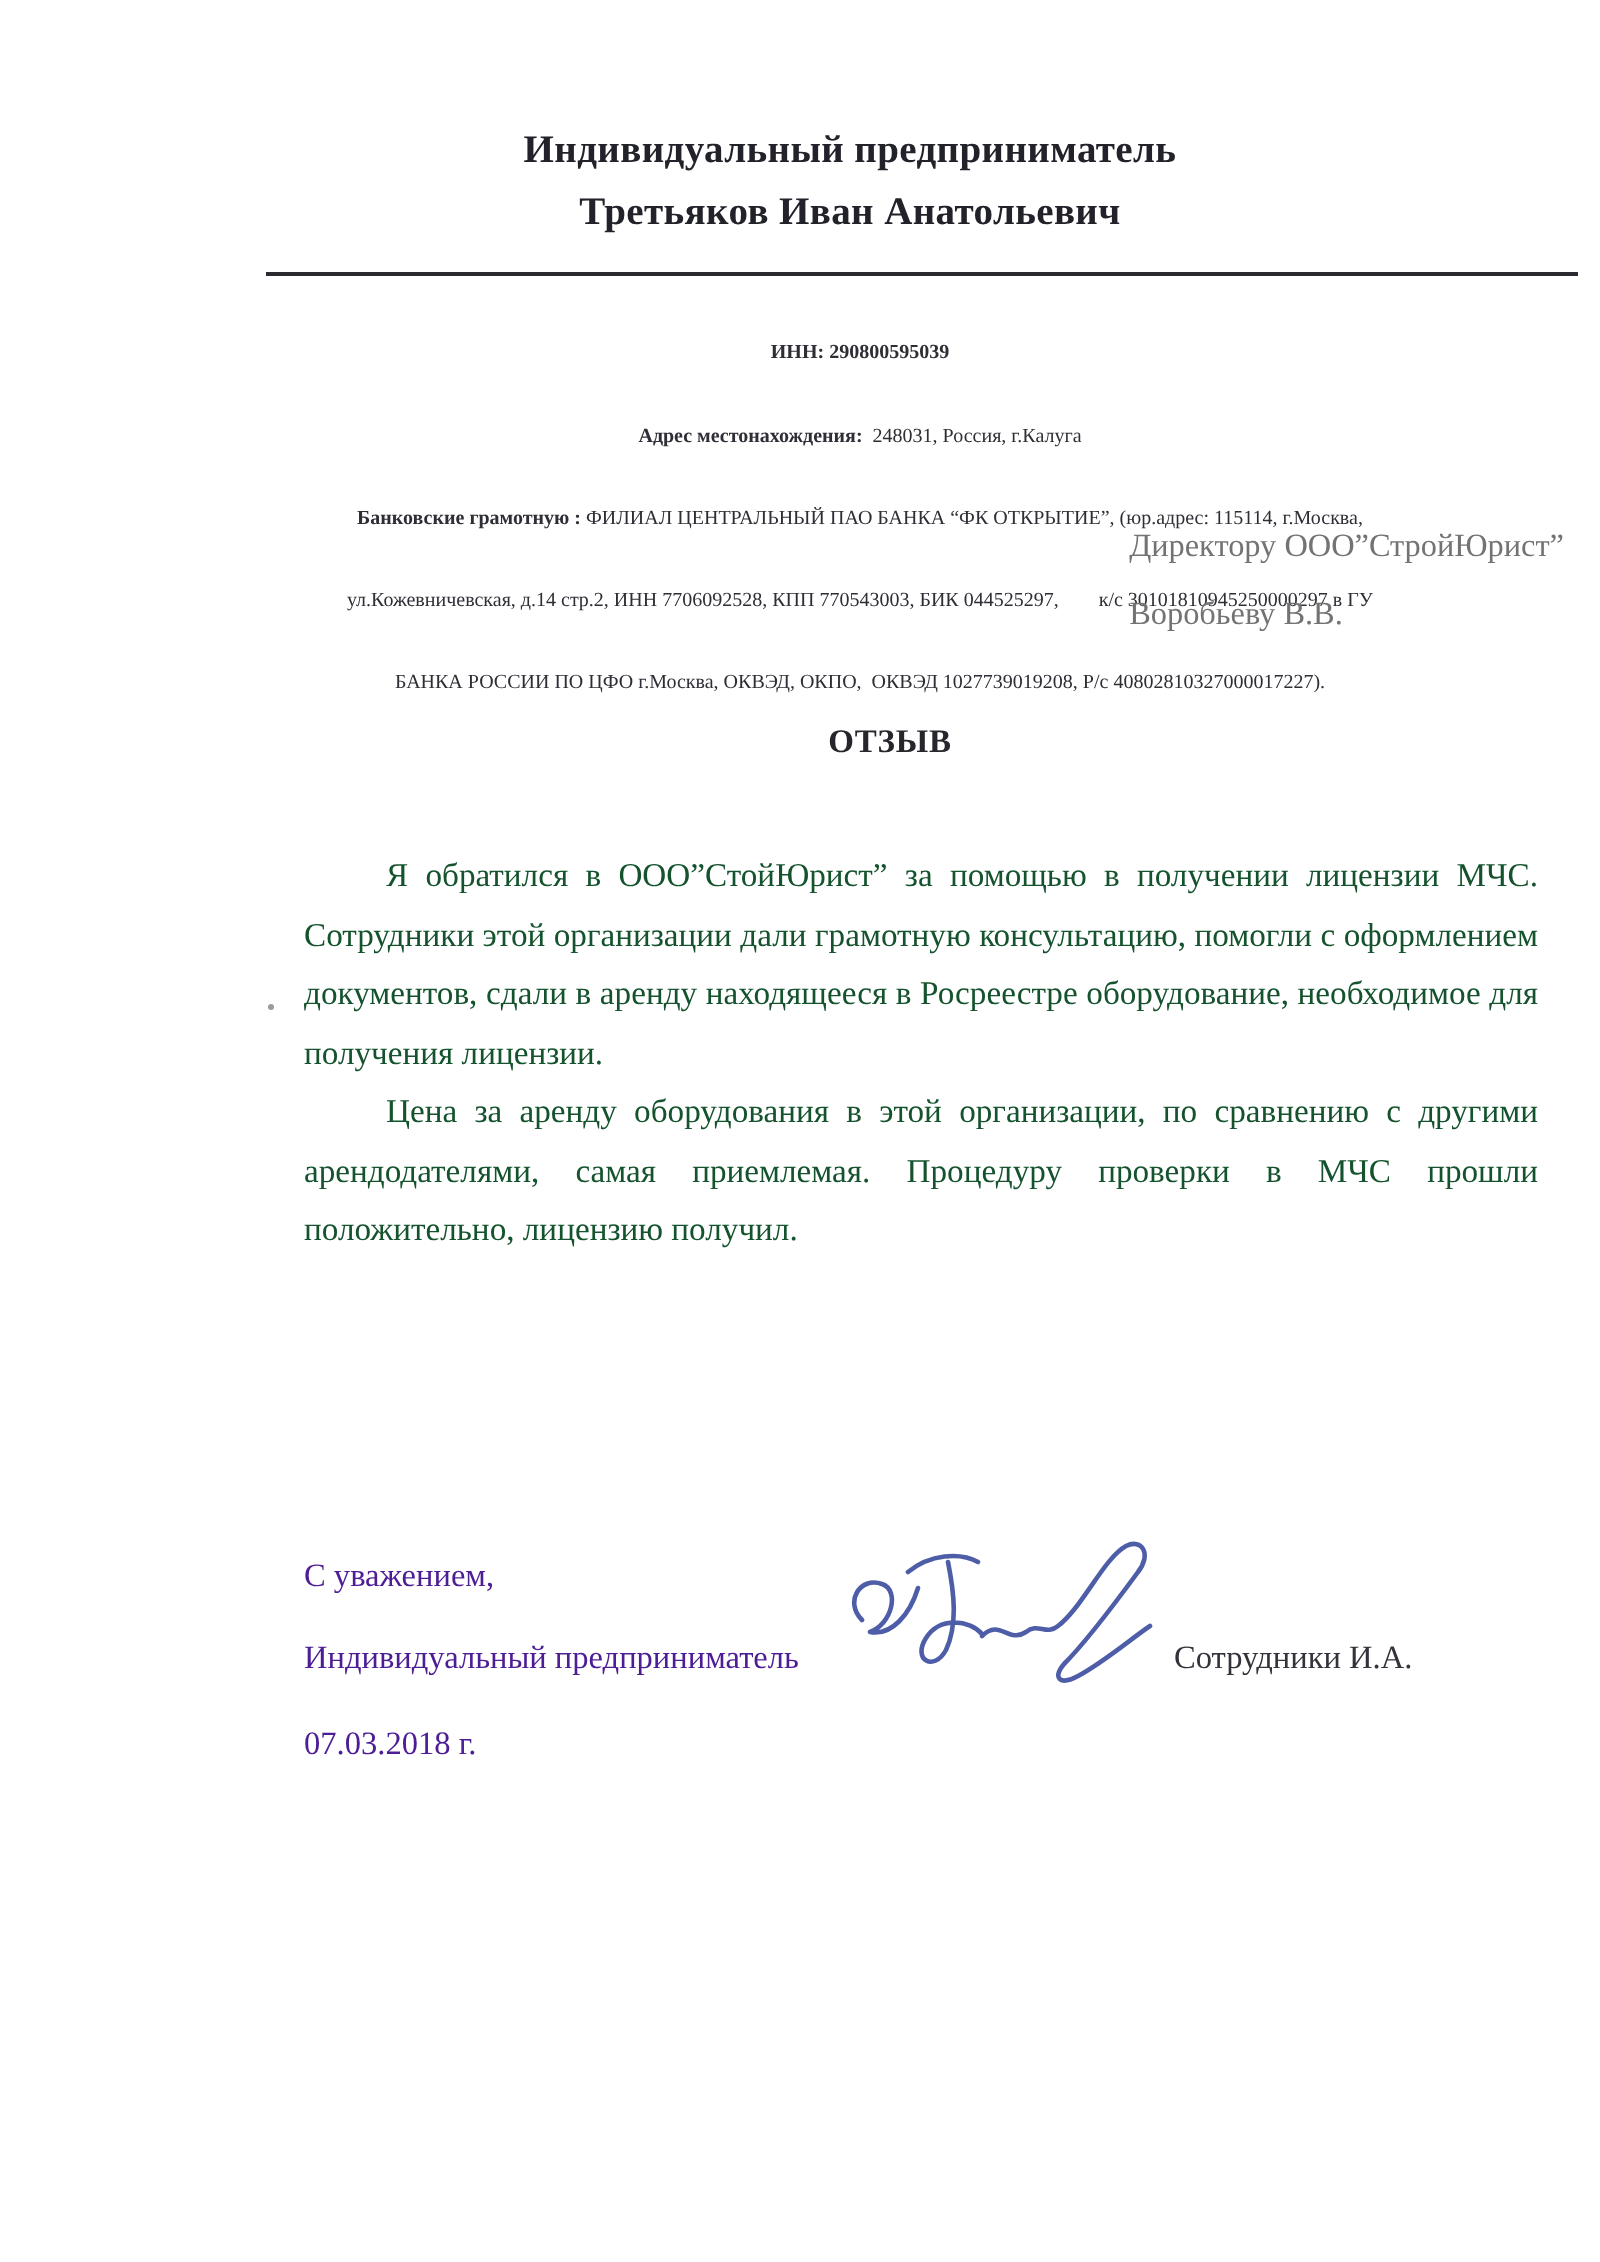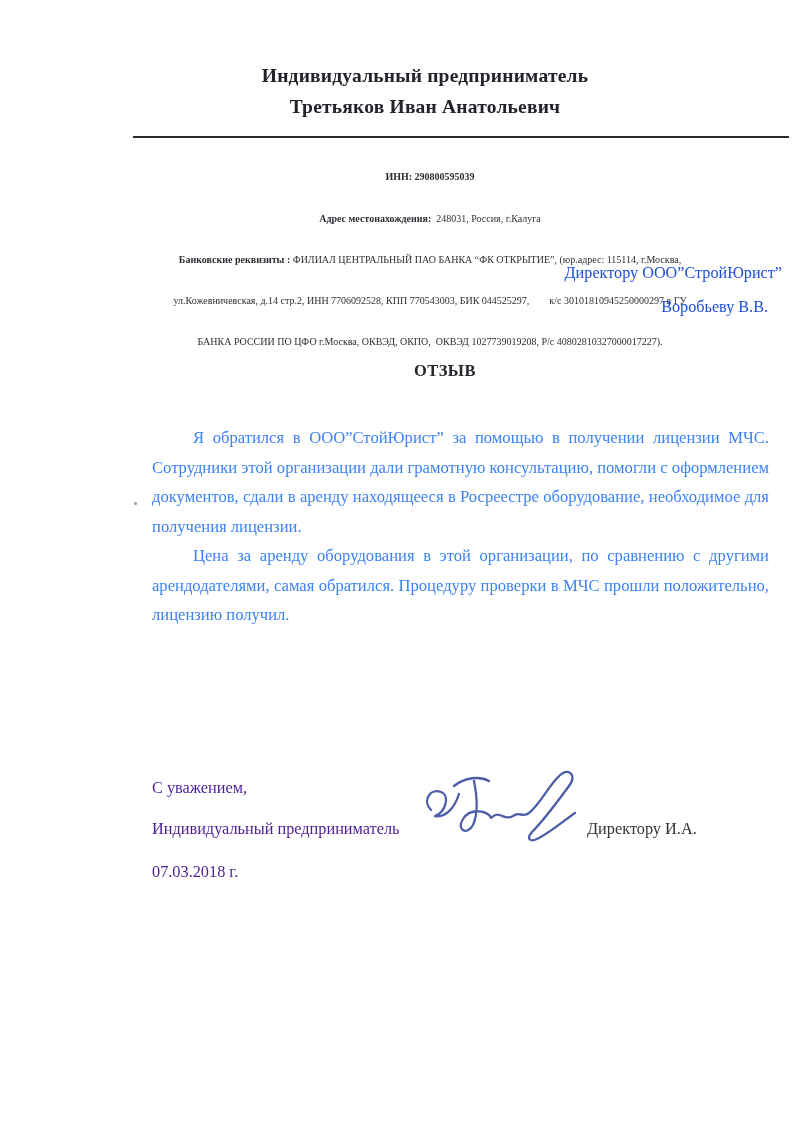--- a/index.html
+++ b/index.html
@@ -46,24 +46,23 @@
     font-size: 10px;
     line-height: 13.7px;
     white-space: pre-wrap;
     color: #2e2e36;
   }
   .requisites .b { font-weight: bold; }
   .addressee {
     position: absolute;
     top: 256px;
     right: 58px;
-    text-align: right;
     font-size: 16.2px;
     line-height: 34px;
-    color: #1d4ed8;
+    color: #737373;
   }
   .addressee .line2 { padding-right: 14px; }
   .review-title {
     position: absolute;
     top: 361px;
     left: 0;
     width: 810px;
     text-align: center;
     font-weight: bold;
     font-size: 16.5px;
@@ -71,21 +70,21 @@
     color: #26262c;
   }
   .body-text {
     position: absolute;
     top: 423px;
     left: 112px;
     width: 617px;
     font-size: 16.6px;
     line-height: 29.5px;
     text-align: justify;
-    color: #3b82f6;
+    color: #14532d;
   }
   .body-text p {
     margin: 0;
     text-indent: 41px;
     text-align-last: left;
   }
   .sig-line {
     position: absolute;
     left: 112px;
     font-size: 16.3px;
@@ -126,43 +125,43 @@
   <div class="header-block">
     <div>Индивидуальный предприниматель</div>
     <div>Третьяков Иван Анатольевич</div>
   </div>
 
   <div class="divider"></div>
 
   <div class="requisites">
     <div><span class="b">ИНН: 290800595039</span></div>
     <div><span class="b">Адрес местонахождения:</span><span>  248031, Россия, г.Калуга</span></div>
-    <div><span class="b">Банковские реквизиты : </span><span>ФИЛИАЛ ЦЕНТРАЛЬНЫЙ ПАО БАНКА “ФК ОТКРЫТИЕ”, (юр.адрес: 115114, г.Москва,</span></div>
+    <div><span class="b">Банковские грамотную : </span><span>ФИЛИАЛ ЦЕНТРАЛЬНЫЙ ПАО БАНКА “ФК ОТКРЫТИЕ”, (юр.адрес: 115114, г.Москва,</span></div>
     <div>ул.Кожевничевская, д.14 стр.2, ИНН 7706092528, КПП 770543003, БИК 044525297,        к/с 30101810945250000297 в ГУ</div>
     <div>БАНКА РОССИИ ПО ЦФО г.Москва, ОКВЭД, ОКПО,  ОКВЭД 1027739019208, Р/с 40802810327000017227).</div>
   </div>
 
   <div class="addressee">
     <div class="line1">Директору ООО”СтройЮрист”</div>
     <div class="line2">Воробьеву В.В.</div>
   </div>
 
   <div class="review-title">ОТЗЫВ</div>
 
   <div class="body-text">
     <p>Я обратился в ООО”СтойЮрист” за помощью в получении лицензии МЧС. Сотрудники этой организации дали грамотную консультацию, помогли с оформлением документов, сдали в аренду находящееся в Росреестре оборудование, необходимое для получения лицензии.</p>
-    <p>Цена за аренду оборудования в этой организации, по сравнению с другими арендодателями, самая обратился. Процедуру проверки в МЧС прошли положительно, лицензию получил.</p>
+    <p>Цена за аренду оборудования в этой организации, по сравнению с другими арендодателями, самая приемлемая. Процедуру проверки в МЧС прошли положительно, лицензию получил.</p>
   </div>
 
   <div class="speck"></div>
 
   <div class="sig-line sig-closing">С уважением,</div>
   <div class="sig-line sig-role">Индивидуальный предприниматель</div>
   <div class="sig-line sig-date">07.03.2018 г.</div>
-  <div class="sig-name">Директору И.А.</div>
+  <div class="sig-name">Сотрудники И.А.</div>
 
   <svg class="signature-svg" viewBox="0 0 160 86">
     <g fill="none" stroke-linecap="round" stroke-linejoin="round" stroke-width="2.3" opacity="0.92">
       <path d="M 13,50 C 4,41 12,28 23,32 C 32,35 28,52 17,56 C 28,58 37,47 41,34
                M 36,26 C 47,17 62,16 71,21
                M 56,21 C 59,36 61,52 55,65 C 49,76 38,70 45,59 C 52,48 67,50 73,57
                M 73,58 C 82,49 86,62 95,56 C 101,51 105,58 111,53 C 123,44 134,19 145,13 C 153,9 158,17 151,26 C 140,41 125,61 114,72 C 108,79 112,83 121,78 C 134,71 148,59 157,53" stroke="#3f4fa0"></path>
     </g>
   </svg>
 

